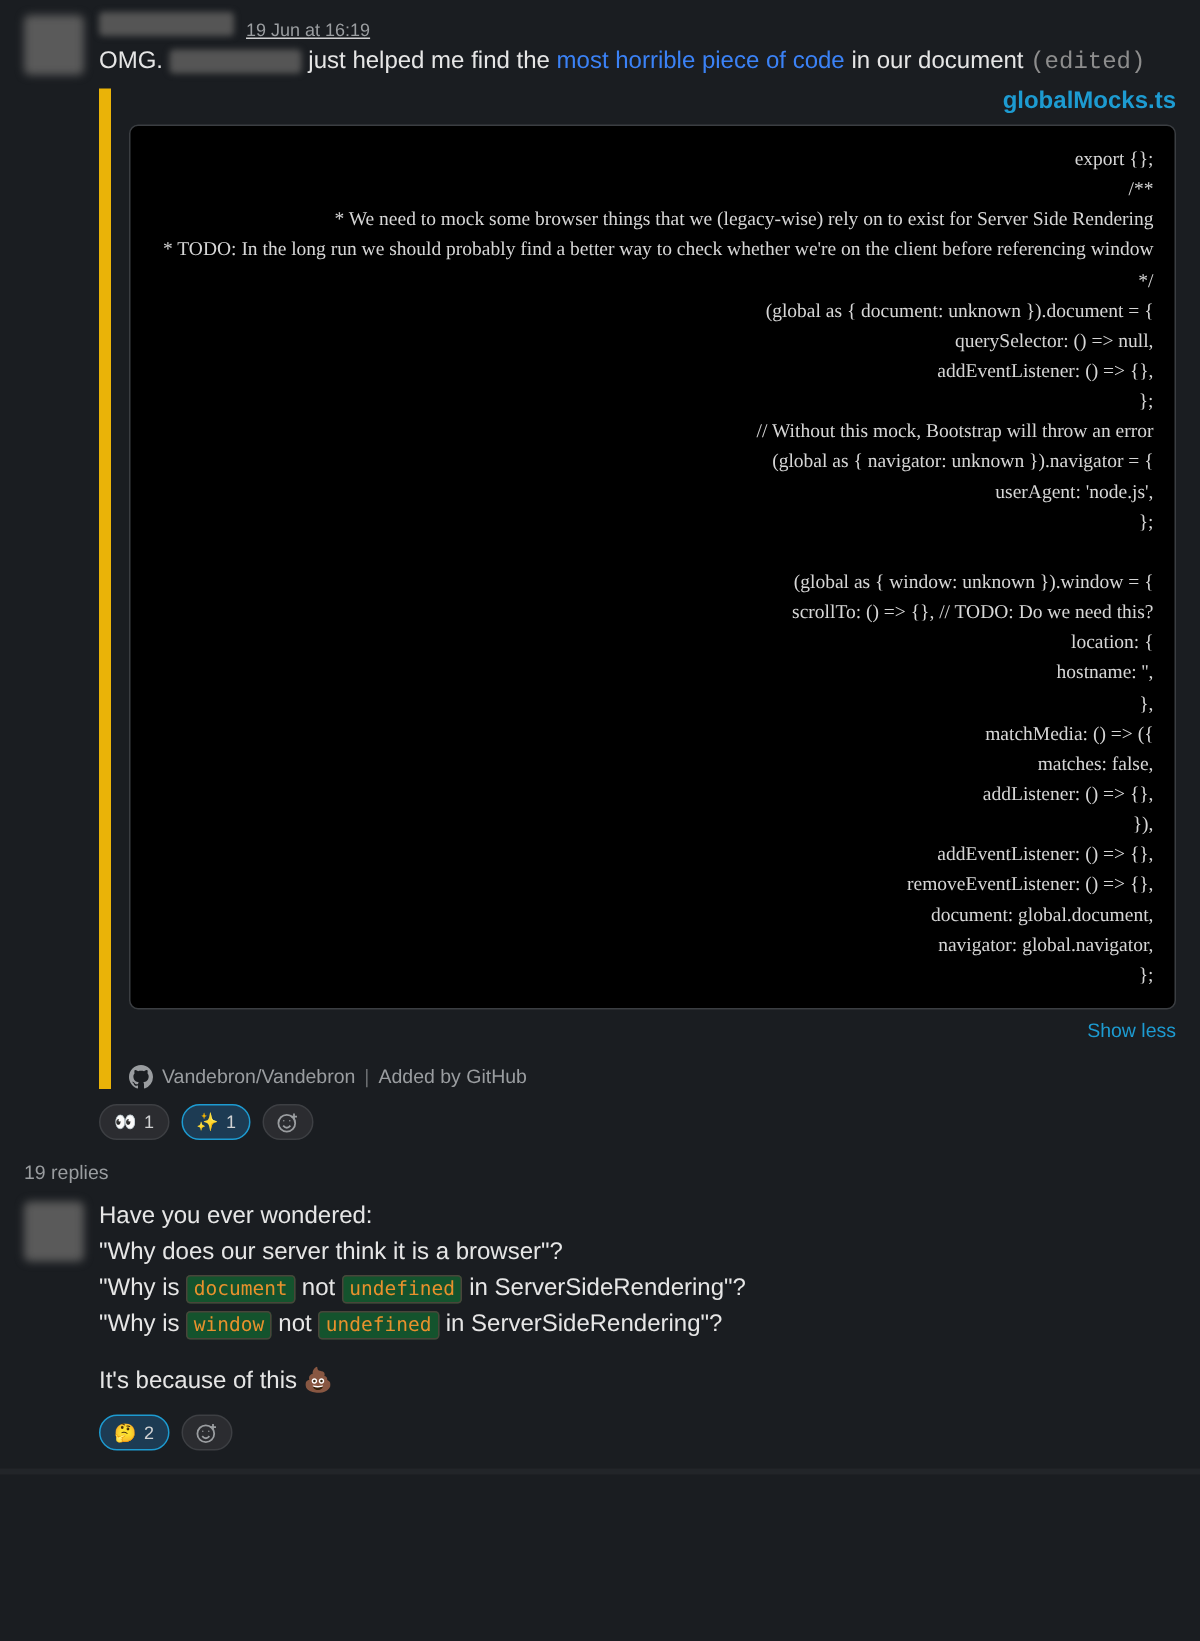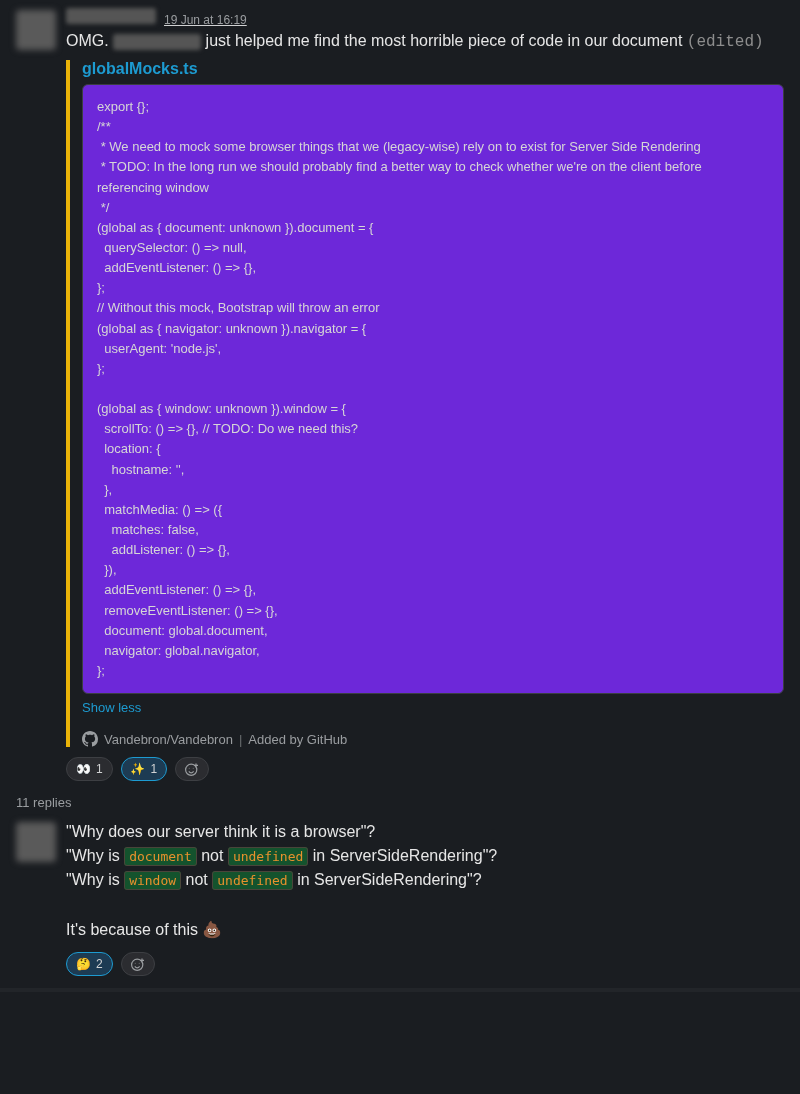--- a/index.html
+++ b/index.html
@@ -43,39 +43,40 @@
   .msg-text { color: #e6e6e6; line-height: 1.5; font-size: 16px; }
   .mention-blur {
     display: inline-block;
     background: #555;
     filter: blur(2px);
     border-radius: 3px;
     width: 88px;
     height: 16px;
     vertical-align: middle;
   }
-  .link { color: #e5e5e5; text-decoration: none; }
+  .link { color: #3b82f6; text-decoration: none; }
   .edited { color: #8d8d8d; font-size: 16px; font-family: Liberation Mono, monospace; }
   .attachment {
-    border-left: 4px solid #eab308;
+    border-left: 8px solid #eab308;
     padding-left: 12px;
     margin-top: 6px;
+    text-align: right;
   }
   .file-title {
     color: #1d9bd1;
     font-weight: 700;
     margin-bottom: 6px;
     font-size: 16px;
   }
   .code-block {
-    background: #6d28d9;
+    background: #000000;
     border: 1px solid #3b3e42;
     border-radius: 6px;
     padding: 12px 14px;
-    font-family: Liberation Sans, sans-serif;
+    font-family: Liberation Serif, serif;
     font-size: 13px;
     line-height: 1.55;
     color: #d6d6d6;
     white-space: pre-wrap;
     word-break: break-word;
     margin-bottom: 6px;
   }
   .show-less {
     color: #1d9bd1;
     font-size: 13px;
@@ -221,34 +222,35 @@
             <circle cx="6.5" cy="9" r="0.6" fill="#9a9da0" stroke="none"></circle>
             <circle cx="11.5" cy="9" r="0.6" fill="#9a9da0" stroke="none"></circle>
           <path d="M6 13c1 1.2 2 1.8 3 1.8s2-.6 3-1.8"></path>
           <path d="M15 3v5M12.5 5.5h5"></path>
         </svg>
       </span>
     </div>
   </div>
 </div>
 
-<div class="replies-count">11 replies</div>
+<div class="replies-count">19 replies</div>
 
 <div class="message">
   <div class="avatar avatar-blur"></div>
   <div class="msg-body">
     <div class="msg-text">
+      <div>Have you ever wondered:</div>
       <div>"Why does our server think it is a browser"?</div>
       <div>
         <span>"Why is </span><span class="inline-code">document</span><span> not </span><span class="inline-code">undefined</span><span> in ServerSideRendering"?</span>
       </div>
       <div>
         <span>"Why is </span><span class="inline-code">window</span><span> not </span><span class="inline-code">undefined</span><span> in ServerSideRendering"?</span>
       </div>
-      <div style="margin-top:26px">
+      <div style="margin-top:14px">
         <span>It's because of this </span><span>💩</span>
       </div>
     </div>
 
     <div class="reactions">
       <span class="reaction has-me">
         <span>🤔</span>
         <span>2</span>
       </span>
       <span class="add-reaction">

